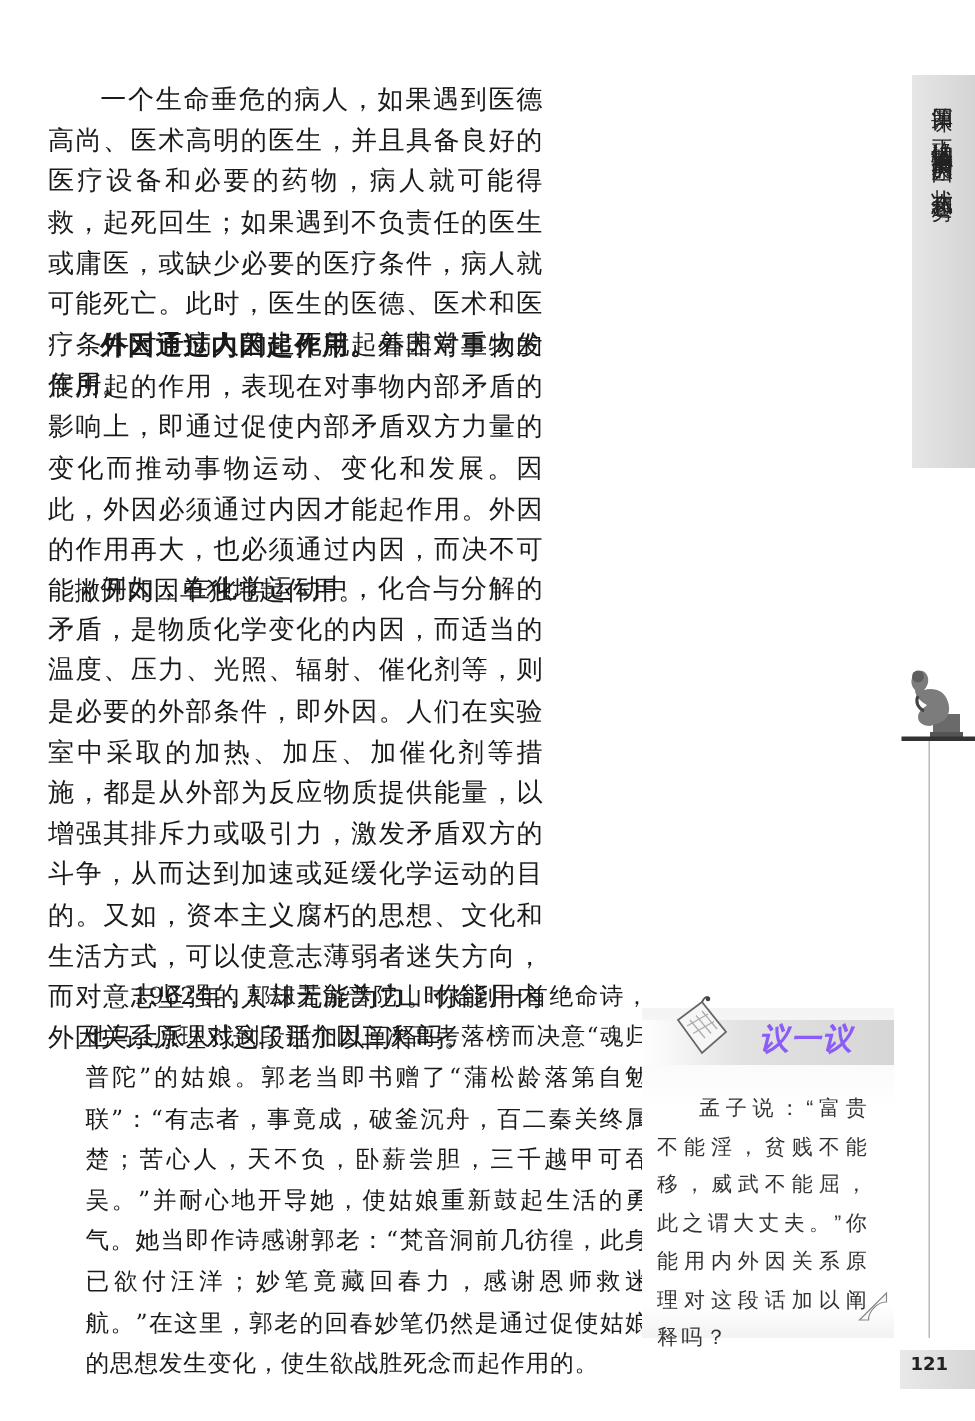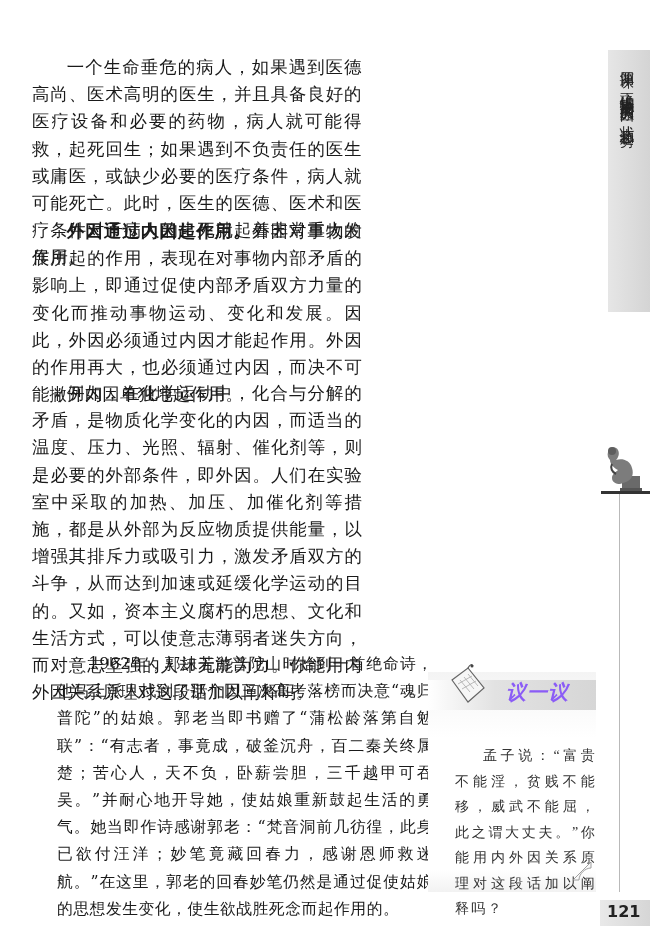--- a/index.html
+++ b/index.html
@@ -34,21 +34,21 @@
     }
     .sidebar-rule { position: absolute; left: 601px; top: 491px; width: 49px; height: 3px; background: #333; }
     .sidebar-line { position: absolute; left: 619px; top: 494px; width: 1px; height: 398px; background: #b9b9b9; }
     .page-num-band {
       position: absolute; left: 600px; top: 900px; width: 50px; height: 26px;
       background: linear-gradient(90deg, #e9e9e9, #d6d6d6);
     }
     .page-num {
       position: absolute; left: 607px; top: 902px;
       font-family: "DejaVu Sans", "Liberation Sans", sans-serif; font-weight: bold;
-      font-size: 16px; color: #222;
+      font-size: 12px; color: #222;
     }
 
     .box {
       position: absolute; left: 428px; top: 660px; width: 168px; height: 240px;
     }
     .box-bg {
       position: absolute; left: 0; top: 12px; width: 168px; height: 220px;
       background: linear-gradient(180deg, #f4f4f4 0%, #ffffff 30%, #ffffff 90%, #f2f2f2 100%);
     }
     .box-header-band {
@@ -56,23 +56,23 @@
       background: linear-gradient(90deg, #ffffff 0%, #e2e2e2 40%, #d6d6d6 100%);
     }
     .box-header-label {
       position: absolute; left: 78px; top: 19px; font-size: 20px; font-weight: bold;
       font-style: italic; color: #8b5cf6; font-family: "DejaVu Sans", "Liberation Sans", sans-serif;
       letter-spacing: 1px;
     }
     .notepad-icon { position: absolute; left: 18px; top: 2px; width: 44px; height: 44px; }
     .box-text {
       position: absolute; left: 10px; top: 66px; width: 142px;
-      font-family: Liberation Serif, serif;
+      font-family: Liberation Sans, sans-serif;
       font-size: 14px; line-height: 25.5px; letter-spacing: 2.2px; color: #333;
-      text-indent: 2em; text-align: justify; margin: 17px;
+      text-indent: 2em; text-align: justify; margin: 0;
     }
     .page-curl-icon { position: absolute; left: 143px; top: 200px; width: 22px; height: 22px; }
   </style>
 </head>
 <body>
 
 <p class="para song p1">
   <span>一个生命垂危的病人，如果遇到医德高尚、医术高明的医生，并且具备良好的医疗设备和必要的药物，病人就可能得救，起死回生；如果遇到不负责任的医生或庸医，或缺少必要的医疗条件，病人就可能死亡。此时，医生的医德、医术和医疗条件对于病人的生死就起着非常重大的作用。</span>
 </p>
 

